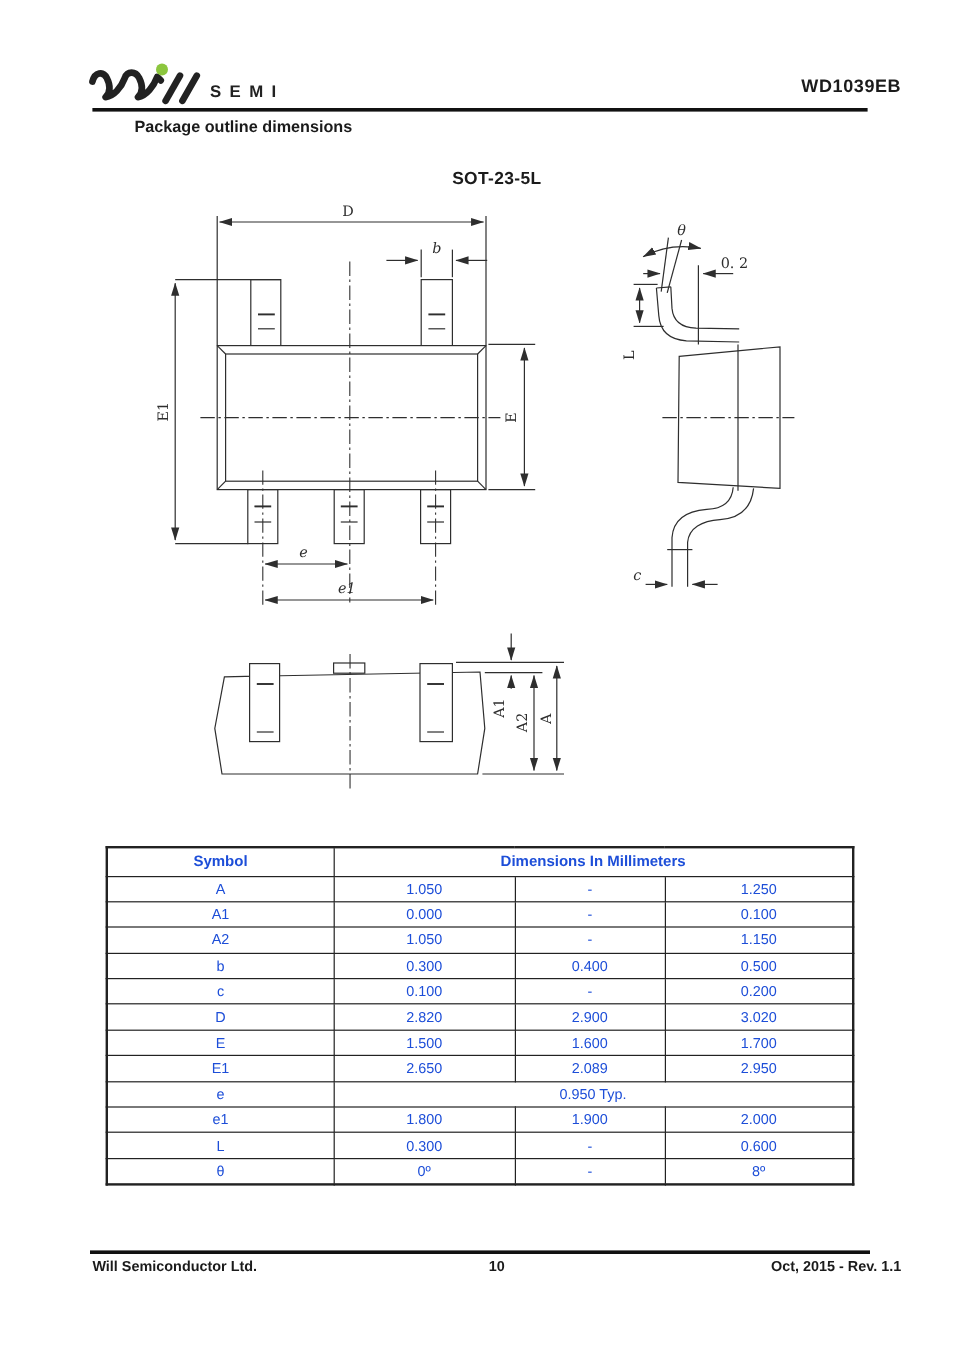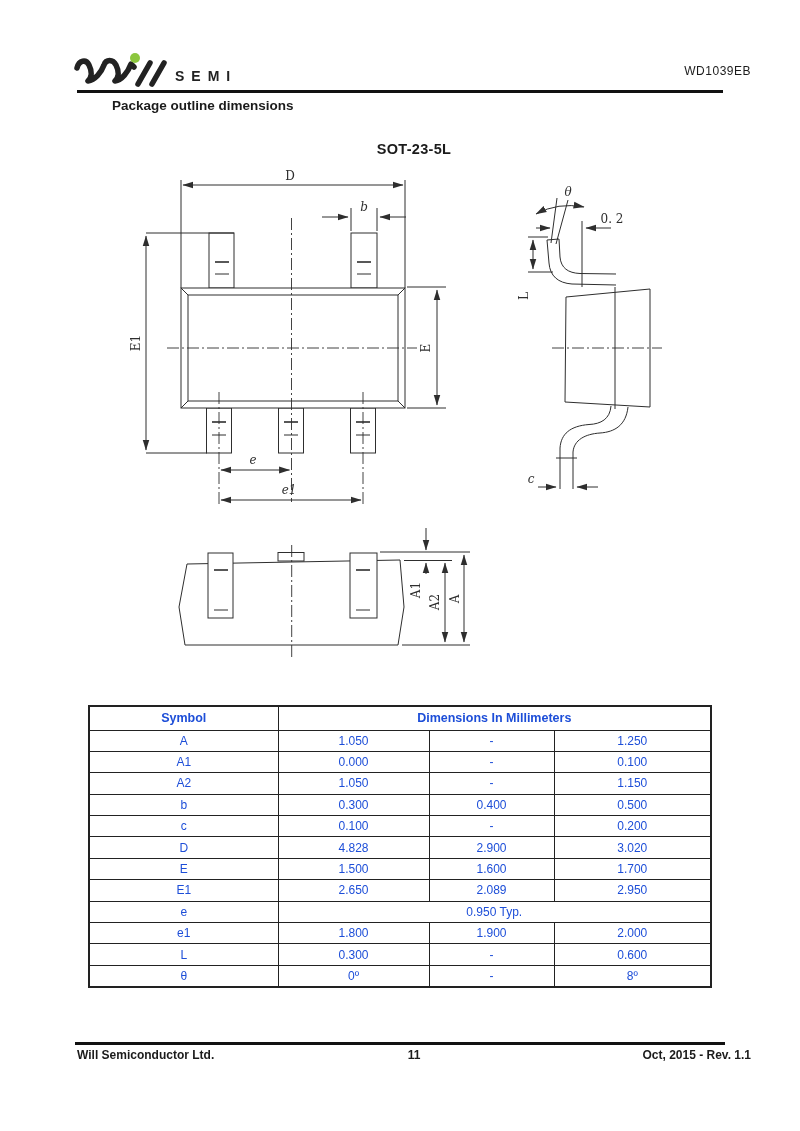--- a/index.html
+++ b/index.html
@@ -1,19 +1,19 @@
 <!DOCTYPE html>
 <html><head>
 <meta charset="utf-8">
 <style>
   html,body{margin:0;padding:0;background:#ffffff;}
   .page{position:relative;width:800px;height:1131px;background:#ffffff;overflow:hidden;
         font-family:"Liberation Sans",sans-serif;color:#1b1b1b;padding-left:28px;}
   .abs{position:absolute;}
-  .product{top:64px;right:77px;font-size:12px;font-weight:normal;letter-spacing:.5px;}
+  .product{top:64px;right:77px;font-size:15px;font-weight:bold;letter-spacing:.5px;}
   .hrule{left:77px;top:90px;width:646px;height:2.5px;background:#111;}
   .section-title{left:77px;top:98px;font-size:13.5px;font-weight:bold;margin-left:35px;}
   .pkg-title{left:0;right:0;top:141px;text-align:center;font-size:14.5px;font-weight:bold;letter-spacing:.3px;}
   .semi-text{font-size:14px;font-weight:600;letter-spacing:7px;fill:#222;}
   svg text.dim{font-family:"DejaVu Serif",serif;font-size:12px;fill:#2e2e2e;}
   svg text.dimi{font-style:italic;}
   
   .dimtable{left:88px;top:705px;width:622px;border-collapse:collapse;table-layout:fixed;
             font-size:12px;color:#1d4ed8;}
   .dimtable td,.dimtable th{border:1px solid #222;text-align:center;vertical-align:middle;
@@ -219,21 +219,21 @@
         <td>0.500</td>
       </tr>
       <tr>
         <td>c</td>
         <td>0.100</td>
         <td>-</td>
         <td>0.200</td>
       </tr>
       <tr>
         <td>D</td>
-        <td>4.828</td>
+        <td>2.820</td>
         <td>2.900</td>
         <td>3.020</td>
       </tr>
       <tr>
         <td>E</td>
         <td>1.500</td>
         <td>1.600</td>
         <td>1.700</td>
       </tr>
       <tr>
@@ -262,18 +262,18 @@
         <td>θ</td>
         <td>0º</td>
         <td>-</td>
         <td>8º</td>
       </tr>
     </tbody>
   </table>
 
   <div class="abs frule"></div>
   <div class="abs footer">
-    <span class="mid">11</span>
+    <span class="mid">10</span>
     <span style="position:relative">Will Semiconductor Ltd.</span>
     <span style="position:relative">Oct, 2015 - Rev. 1.1</span>
   </div>
 
 </div>
 
 </body></html>

